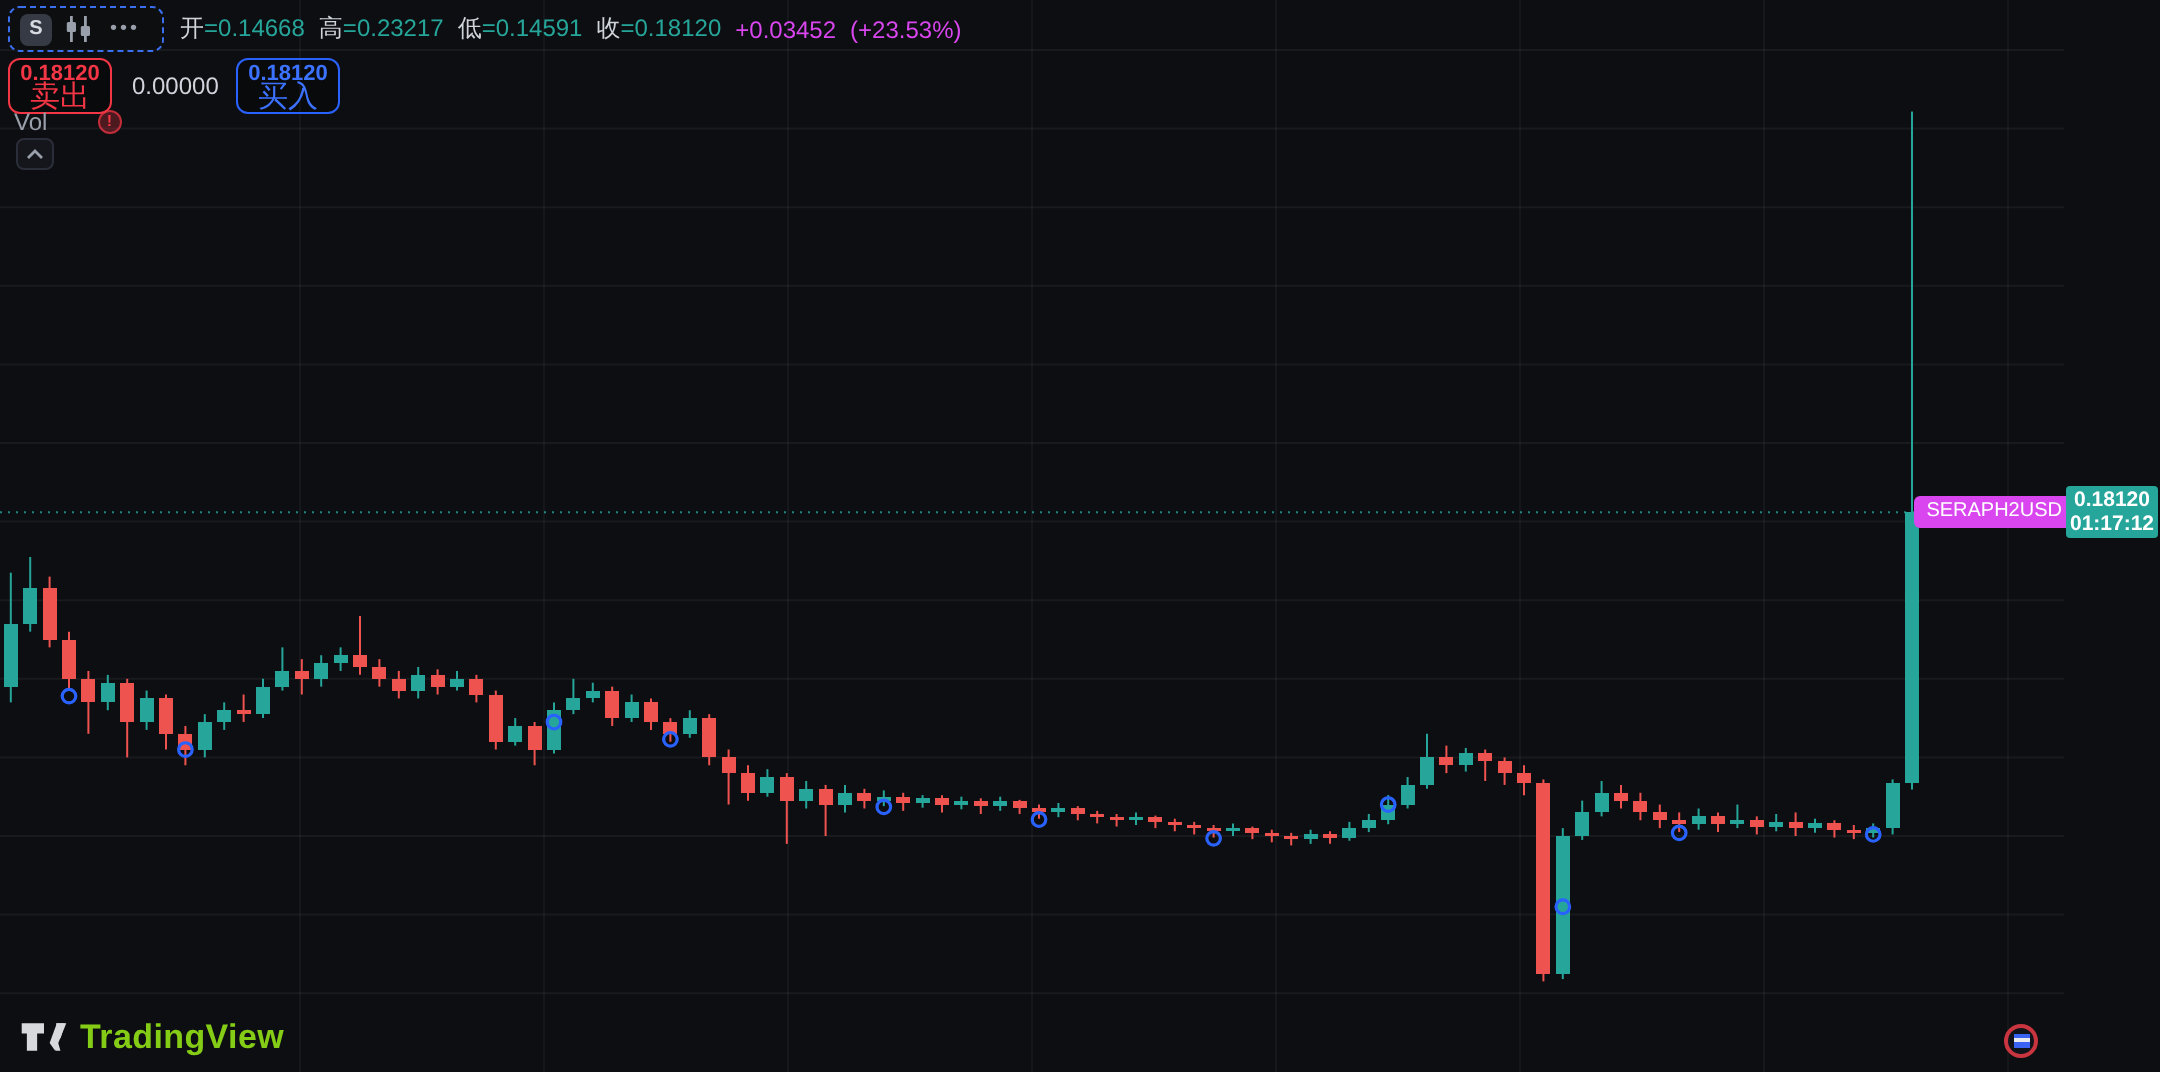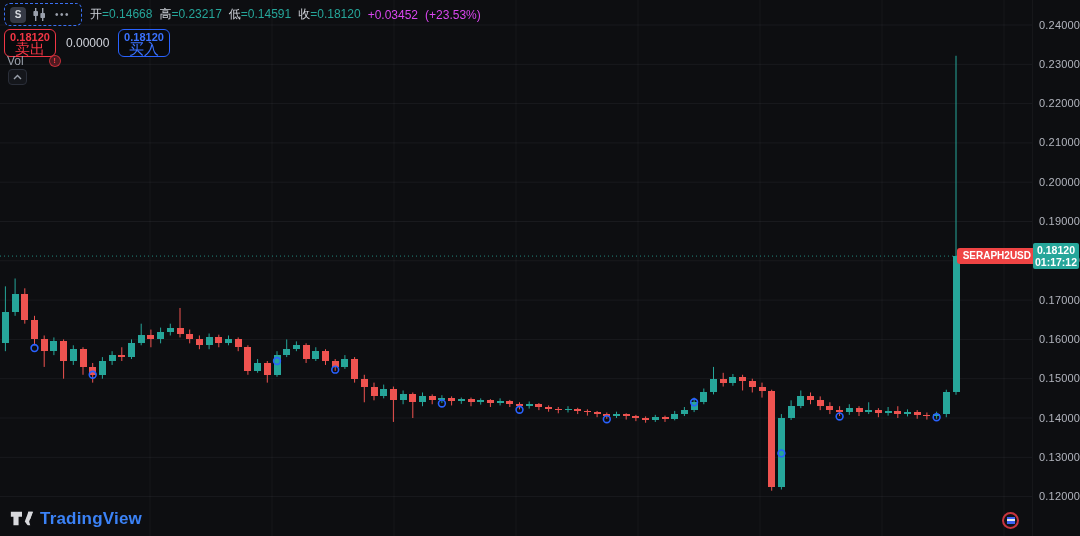--- a/index.html
+++ b/index.html
@@ -9,22 +9,22 @@
 
   
   #chart-svg { position:absolute; left:0; top:0; }
 
   
   .price-axis { position:absolute; left:1032px; top:0; width:48px; height:536px; background:#0d0e11; border-left:1px solid rgba(255,255,255,0.04); }
   .tick { position:absolute; left:6px; font-size:11px; color:#b2b5be; letter-spacing:0.2px; white-space:nowrap; }
 
   .cur-price-label { position:absolute; left:1033px; width:46px; background:#26a69a; color:#ffffff;
     border-radius:2px; text-align:center; font-size:10.5px; font-weight:bold; line-height:12px; padding:1px 0; z-index:6; }
-  .sym-price-label { position:absolute; right:43px; background:#ef4444; color:#ffffff; border-radius:3px;
-    font-size:10px; font-weight:bold; line-height:14px; padding:1px 6px; z-index:6; white-space:nowrap; }
+  .sym-price-label { position:absolute; right:43px; background:#d946ef; color:#ffffff; border-radius:3px;
+    font-size:10px; font-weight:normal; line-height:14px; padding:1px 6px; z-index:6; white-space:nowrap; }
 
   
   .header { position:absolute; left:4px; top:3px; display:flex; align-items:center; gap:8px; z-index:10; }
   .symbol-box { display:flex; align-items:center; gap:7px; padding:2px 9px 2px 5px; border:1px dashed #3a6ff0; border-radius:6px; background:rgba(13,14,17,0.55); height:23px; }
   .sym-badge { width:16px; height:16px; border-radius:4px; background:#363a45; color:#d8dbe0; font-size:10px; font-weight:bold;
     display:flex; align-items:center; justify-content:center; }
   .sym-title { font-size:13px; font-weight:bold; color:#d6d9de; white-space:nowrap; }
   .hdr-icon { display:flex; align-items:center; }
   .more-dots { color:#9aa0ab; font-size:10px; letter-spacing:1.5px; padding:0 2px; cursor:pointer; }
   .legend { display:flex; align-items:center; gap:7px; font-size:12px; white-space:nowrap; }
@@ -46,21 +46,21 @@
   .vol-row { position:absolute; left:7px; top:54px; display:flex; align-items:center; gap:25px; z-index:10; }
   .vol-label { font-size:12px; color:#9aa0ab; }
   .vol-alert { width:12px; height:12px; border-radius:50%; background:rgba(242,54,69,0.28); border:1px solid rgba(242,54,69,0.7);
     color:#f23645; font-size:8px; font-weight:bold; display:flex; align-items:center; justify-content:center; line-height:1; }
 
   .collapse-btn { position:absolute; left:8px; top:69px; width:19px; height:16px; border:1px solid #2a2e39; border-radius:4px;
     background:#14161b; display:flex; align-items:center; justify-content:center; cursor:pointer; z-index:10; }
 
   
   .logo { position:absolute; left:10px; bottom:7px; display:flex; align-items:center; gap:6px; z-index:10; }
-  .logo-text { font-size:17px; font-weight:bold; color:#3b82f6; letter-spacing:0.2px; }
+  .logo-text { font-size:17px; font-weight:bold; color:#84cc16; letter-spacing:0.2px; }
 
   
   .corner-icon { position:absolute; left:1002px; top:512px; width:17px; height:17px; border-radius:50%;
     border:2px solid #c9353f; background:#10131a; display:flex; align-items:center; justify-content:center; z-index:10; cursor:pointer; }
   .corner-icon .flag { width:8px; height:7px; background:#3b63f3; position:relative; }
   .corner-icon .flag::after { content:""; position:absolute; left:0; top:2px; width:8px; height:1.5px; background:#e8eaef; }
 </style>
 </head>
 <body>
 
@@ -293,35 +293,20 @@
       <circle cx="335.19999999999993" cy="369.661" r="3.4" fill="none" stroke="#2962ff" stroke-width="1.6"></circle>
       <circle cx="441.8999999999999" cy="403.459" r="3.4" fill="none" stroke="#2962ff" stroke-width="1.6"></circle>
       <circle cx="519.4999999999999" cy="409.74699999999996" r="3.4" fill="none" stroke="#2962ff" stroke-width="1.6"></circle>
       <circle cx="606.8" cy="419.179" r="3.4" fill="none" stroke="#2962ff" stroke-width="1.6"></circle>
       <circle cx="694.0999999999999" cy="402.28000000000003" r="3.4" fill="none" stroke="#2962ff" stroke-width="1.6"></circle>
       <circle cx="781.4" cy="453.36999999999995" r="3.4" fill="none" stroke="#2962ff" stroke-width="1.6"></circle>
       <circle cx="839.5999999999999" cy="416.428" r="3.4" fill="none" stroke="#2962ff" stroke-width="1.6"></circle>
       <circle cx="936.5999999999999" cy="417.214" r="3.4" fill="none" stroke="#2962ff" stroke-width="1.6"></circle>
     </svg>
 
-  <div class="price-axis" id="price-axis">
-      <div class="tick" style="top: 18.5px;">0.24000</div>
-      <div class="tick" style="top: 57.8px;">0.23000</div>
-      <div class="tick" style="top: 97.1px;">0.22000</div>
-      <div class="tick" style="top: 136.4px;">0.21000</div>
-      <div class="tick" style="top: 175.7px;">0.20000</div>
-      <div class="tick" style="top: 215px;">0.19000</div>
-      <div class="tick" style="top: 254.3px;">0.18000</div>
-      <div class="tick" style="top: 293.6px;">0.17000</div>
-      <div class="tick" style="top: 332.9px;">0.16000</div>
-      <div class="tick" style="top: 372.2px;">0.15000</div>
-      <div class="tick" style="top: 411.5px;">0.14000</div>
-      <div class="tick" style="top: 450.8px;">0.13000</div>
-      <div class="tick" style="top: 490.1px;">0.12000</div>
-    </div>
 
   <div class="sym-price-label" id="sym-label" style="top: 248.084px;">SERAPH2USD</div>
   <div class="cur-price-label" id="cur-price" style="top: 243.084px;">
     <div>0.18120</div>
     <div>01:17:12</div>
   </div>
 
   <div class="header">
     <div class="symbol-box">
       <span class="sym-badge">S</span>

